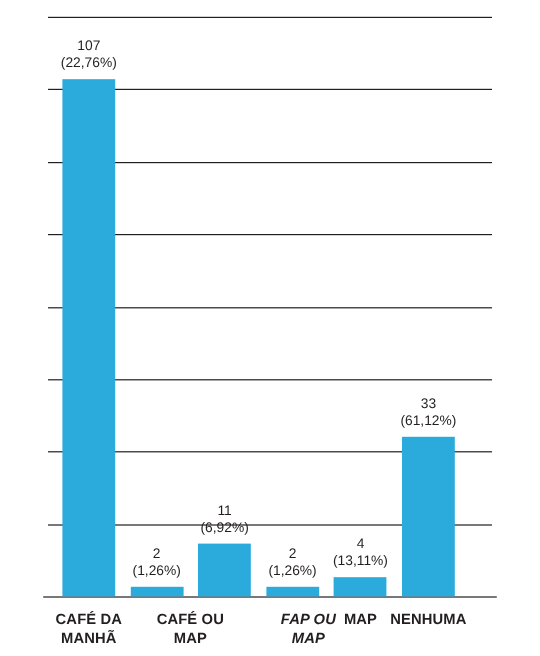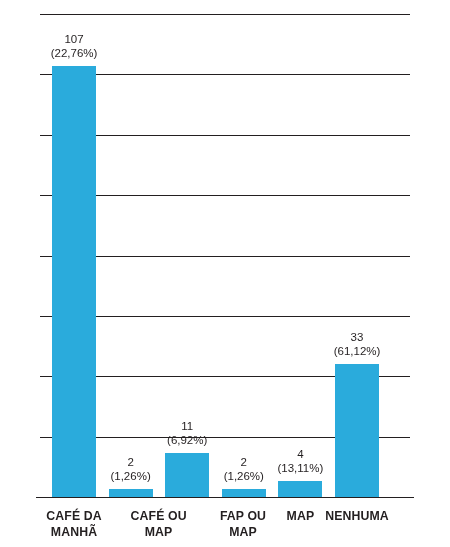--- a/index.html
+++ b/index.html
@@ -114,21 +114,21 @@
       <div>(6,92%)</div>
     </div>
     <div class="cat-label" style="left: 187.2px; margin-top: 36px;">
       <div>FAP</div>
     </div>
     <div class="bar" style="left: 221.8px; width: 44px; height: 8.05px; background: rgb(42, 171, 220);"></div>
     <div class="bar-label" style="left: 243.8px; top: 454.95px;">
       <div>2</div>
       <div>(1,26%)</div>
     </div>
-    <div class="cat-label" style="left: 243px;">
+    <div class="cat-label" style="left: 257px; font-style: italic;">
       <div>FAP OU</div>
       <div>MAP</div>
     </div>
     <div class="bar" style="left: 278.4px; width: 44px; height: 16.1px; background: rgb(42, 171, 220);"></div>
     <div class="bar-label" style="left: 300.4px; top: 446.9px;">
       <div>4</div>
       <div>(13,11%)</div>
     </div>
     <div class="cat-label" style="left: 300.4px;">
       <div>MAP</div>

